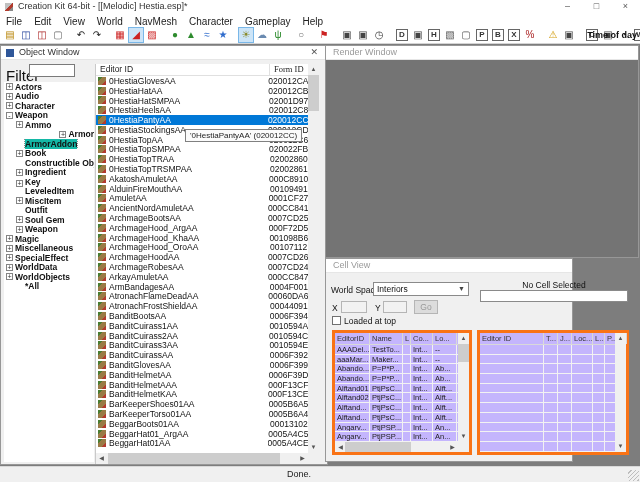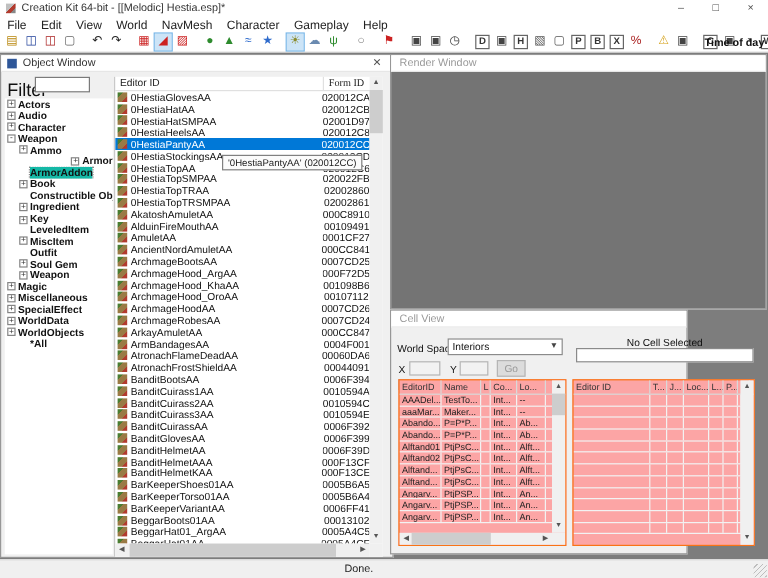--- a/index.html
+++ b/index.html
@@ -82,21 +82,21 @@
   .cv-combo { position:absolute; left:47px; top:23px; width:96px; height:14px; background:#fff;
     border:1px solid #8a8a8a; font-size:8.5px; line-height:12px; padding-left:3px; color:#111; }
   .cv-combo .chev { position:absolute; right:3px; top:0; font-size:7px; color:#444; line-height:12px; }
   .cv-cellfield { position:absolute; left:154px; top:31px; width:148px; height:12px;
     background:#fff; border:1px solid #8a8a8a; }
   .cv-xybox { position:absolute; width:26px; height:12px; background:#f2f2f2; border:1px solid #b5b5b5; }
   .cv-go { position:absolute; left:88px; top:41px; width:24px; height:14px; background:#dcdcdc;
     border:1px solid #b5b5b5; color:#9a9a9a; font-size:8.5px; text-align:center; line-height:12px; }
   .cv-check { position:absolute; left:6px; top:57px; width:9px; height:9px; background:#fff;
     border:1px solid #707070; }
-  .table { position:absolute; top:57px; bottom:6px; background:#fca5a5; border:1px solid #f97316; }
+  .table { position:absolute; top:71px; bottom:6px; background:#c4b5fd; border:3px solid #f97316; }
   #cells-table { left:6px; width:140px; }
   #refs-table { left:151px; width:152px; }
   .t-header { display:flex; height:12px; border-bottom:1px solid #d9d9d9; font-size:7.5px; color:#333; }
   .t-header .hc { padding:1px 0 0 2px; border-right:1px solid #d9d9d9; overflow:hidden; white-space:nowrap; flex:none; }
   .t-rows { position:absolute; left:0; top:12px; right:11px; bottom:10px; overflow:hidden; }
   .t-row { display:flex; height:9.7px; font-size:7.5px; color:#222; border-bottom:1px solid #f2f2f2; }
   .t-row .tc { padding-left:2px; border-right:1px solid #f2f2f2; overflow:hidden; white-space:nowrap; flex:none; }
   .lc0{width:35px}.lc1{width:33px}.lc2{width:8px}.lc3{width:22px}.lc4{width:24px;flex:1}
   .rc0{width:64px}.rc1{width:14px}.rc2{width:14px}.rc3{width:21px}.rc4{width:12px}.rc5{width:12px}.rc6{flex:1}
   .t-vscroll { position:absolute; right:0; top:0; width:11px; bottom:10px; background:#f0f0f0; }
@@ -527,25 +527,20 @@
             <span class="cell-editor">BarKeeperShoes01AA</span>
             <span class="cell-form">0005B6A5</span>
           </div>
           <div class="list-row">
             <span class="row-icon"></span>
             <span class="cell-editor">BarKeeperTorso01AA</span>
             <span class="cell-form">0005B6A4</span>
           </div>
           <div class="list-row">
             <span class="row-icon"></span>
-            <span class="cell-editor">BarKeeperVariantAA</span>
-            <span class="cell-form">0006FF41</span>
-          </div>
-          <div class="list-row">
-            <span class="row-icon"></span>
             <span class="cell-editor">BeggarBoots01AA</span>
             <span class="cell-form">00013102</span>
           </div>
           <div class="list-row">
             <span class="row-icon"></span>
             <span class="cell-editor">BeggarHat01_ArgAA</span>
             <span class="cell-form">0005A4C5</span>
           </div>
           <div class="list-row">
             <span class="row-icon"></span>

